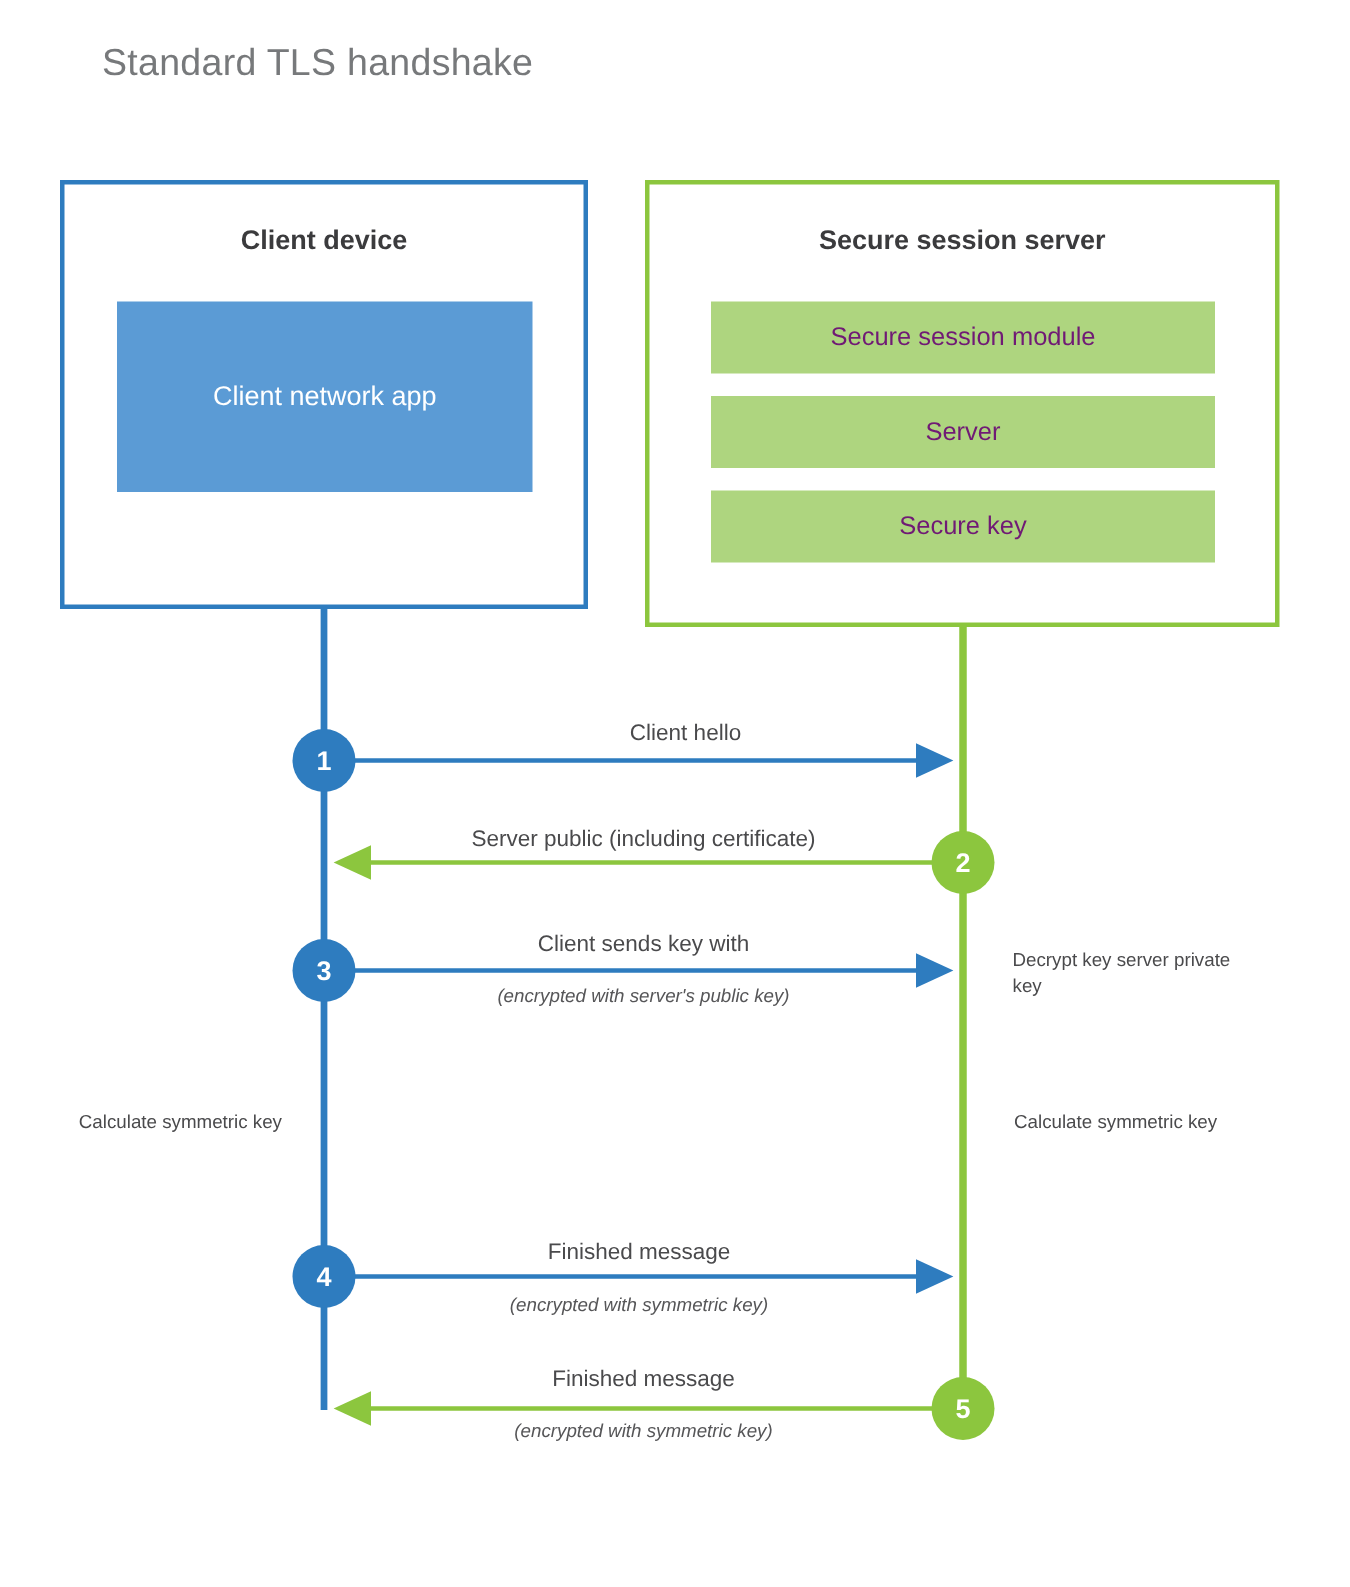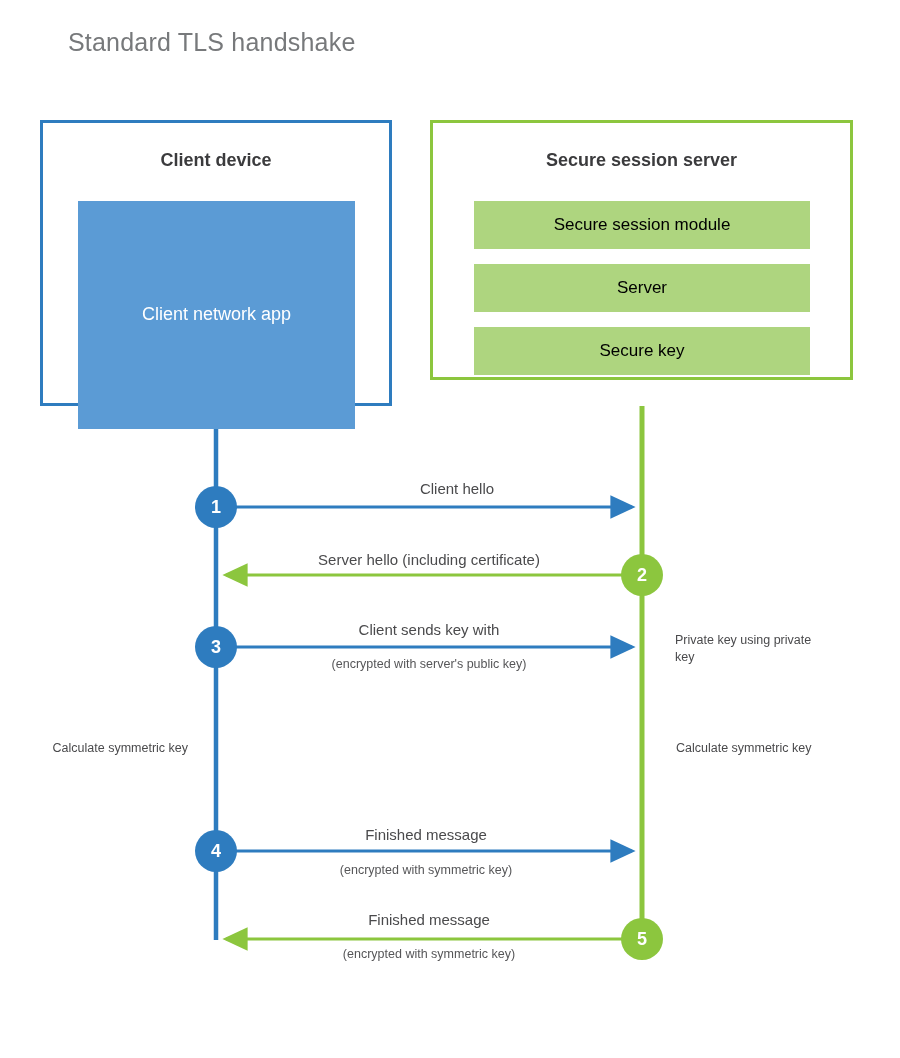--- a/index.html
+++ b/index.html
@@ -47,60 +47,60 @@
     left: 40px;
     top: 120px;
     width: 352px;
     height: 286px;
     border: 3px solid #2e7cbf;
   }
   #secure-server-box {
     left: 430px;
     top: 120px;
     width: 423px;
-    height: 260px;
+    height: 298px;
     border: 3px solid #8cc63e;
   }
   .box-title {
     position: absolute;
     left: 0;
     right: 0;
     top: 27px;
     text-align: center;
     font-size: 18px;
     font-weight: bold;
     color: #3b3b3d;
   }
   
   #client-network-app {
     position: absolute;
     left: 35px;
     top: 78px;
     width: 277px;
-    height: 228px;
+    height: 127px;
     background: #5b9bd5;
     color: #ffffff;
     font-size: 18px;
     font-weight: 400;
     display: flex;
     align-items: center;
     justify-content: center;
     text-align: center;
     line-height: 1.3;
     box-sizing: border-box;
     padding: 0 24px;
   }
   
   .server-bar {
     position: absolute;
     left: 41px;
     width: 336px;
     height: 48px;
     background: #aed57f;
-    color: #000000;
+    color: #701a75;
     font-size: 17px;
     display: flex;
     align-items: center;
     justify-content: center;
     box-sizing: border-box;
   }
   #server-bar-0 { top: 78px; }
   #server-bar-1 { top: 141px; }
   #server-bar-2 { top: 204px; }
 
@@ -113,20 +113,21 @@
     text-align: center;
     transform: translateX(-50%);
   }
   .msg-sub {
     position: absolute;
     font-size: 12.5px;
     color: #565658;
     white-space: nowrap;
     text-align: center;
     transform: translateX(-50%);
+    font-style: italic;
   }
   .side-note {
     position: absolute;
     font-size: 12.5px;
     color: #4a4a4c;
     line-height: 1.38;
   }
   .side-note.note-left { text-align: right; transform: translateX(-100%); }
   .side-note.note-right { text-align: left; }
 
@@ -192,30 +193,30 @@
   </div>
 
   <div class="step-marker client" style="left:216px; top:507px;">1</div>
   <div class="step-marker server" style="left:642px; top:575px;">2</div>
   <div class="step-marker client" style="left:216px; top:647px;">3</div>
   <div class="step-marker client" style="left:216px; top:851px;">4</div>
   <div class="step-marker server" style="left:642px; top:939px;">5</div>
 
   <div class="msg-label" style="left:429px; top:480px;margin-left:28px;">Client hello</div>
 
-  <div class="msg-label" style="left:429px; top:551px;">Server hello (including certificate)</div>
+  <div class="msg-label" style="left:429px; top:551px;">Server public (including certificate)</div>
 
   <div class="msg-label" style="left:429px; top:621px;">Client sends key with</div>
   <div class="msg-sub" style="left:429px; top:657px;">(encrypted with server's public key)</div>
 
   <div class="msg-label" style="left:426px; top:826px;">Finished message</div>
   <div class="msg-sub" style="left:426px; top:863px;">(encrypted with symmetric key)</div>
 
   <div class="msg-label" style="left:429px; top:911px;">Finished message</div>
   <div class="msg-sub" style="left:429px; top:947px;">(encrypted with symmetric key)</div>
 
-  <div class="side-note note-right" style="left:675px; top:632px; width:150px;">Private key using private key</div>
+  <div class="side-note note-right" style="left:675px; top:632px; width:150px;">Decrypt key server private key</div>
 
   <div class="side-note note-left" style="left:188px; top:740px; width:150px;">Calculate symmetric key</div>
 
   <div class="side-note note-right" style="left:676px; top:740px; width:150px;">Calculate symmetric key</div>
 
 </div>
 
 </body></html>

